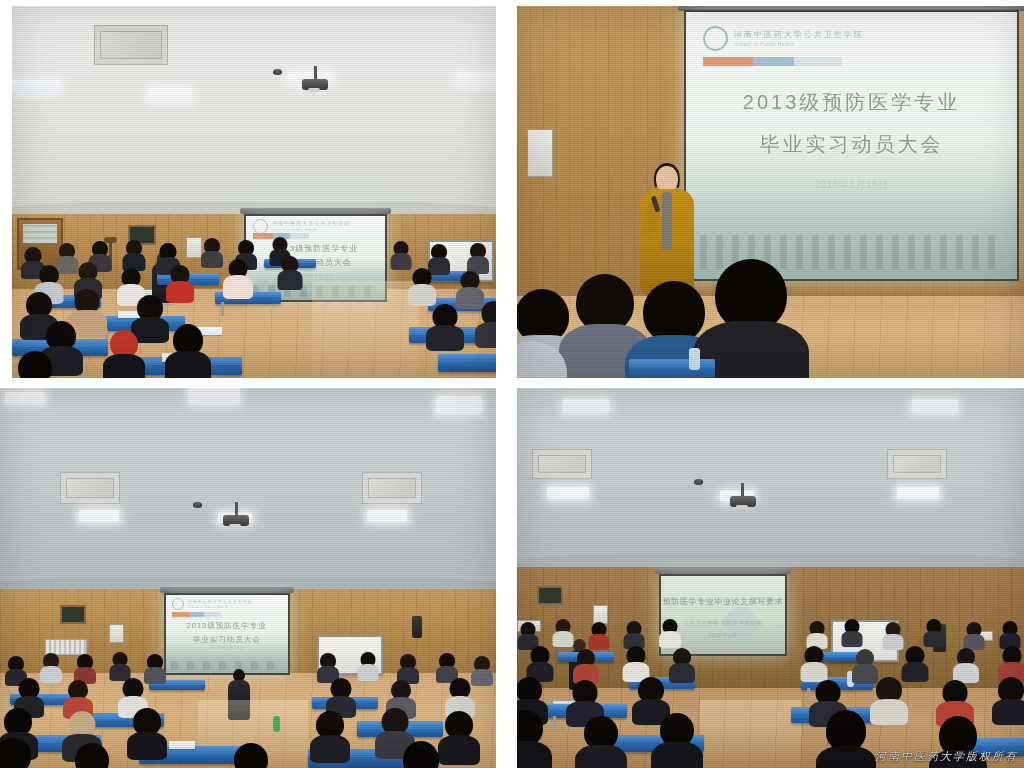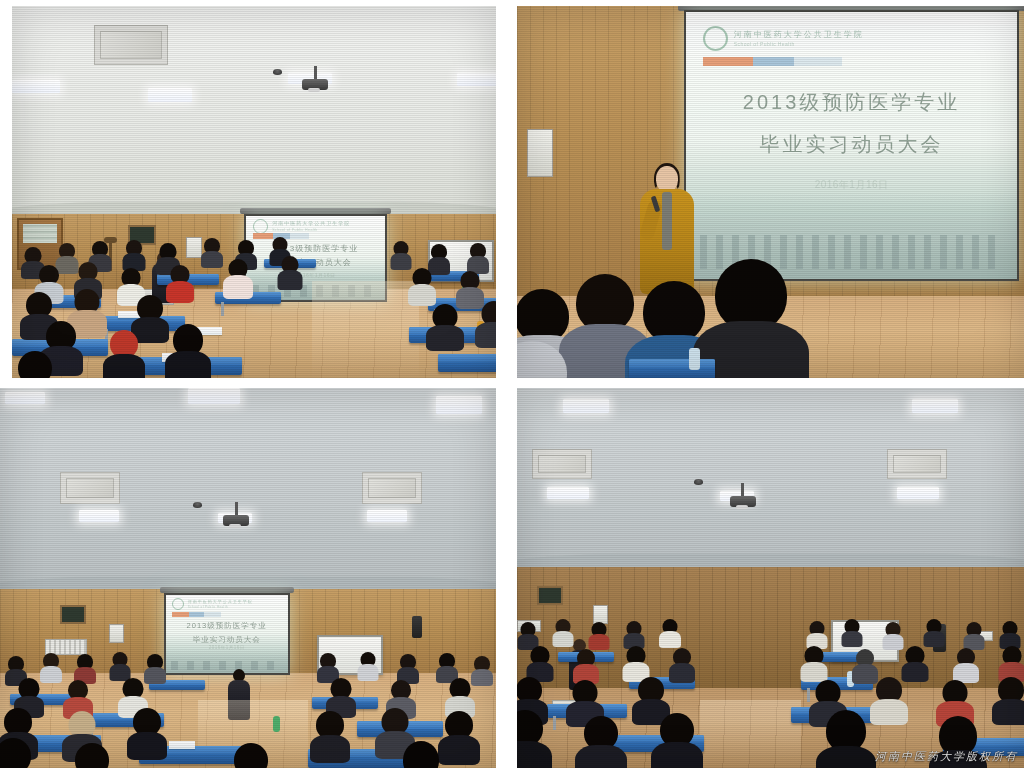--- a/index.html
+++ b/index.html
@@ -890,20 +890,31 @@
           <div class="body"></div>
           <div class="lens"></div>
       </div>
 
       <div class="wall-plaque" style="left:4%;  top:52%; width:22px; height:15px;"></div>
       <div class="wall-notice" style="left:15%; top:57%; width:13px; height:17px;"></div>
       <div class="wall-notice" style="left:0%;  top:61%; width:22px; height:10px;"></div>
       <div class="wall-speaker" style="left:82%; top:62%; width:13px; height:28px;"></div>
       <div class="wall-notice" style="left:90%; top:64%; width:18px; height:8px;"></div>
 
+      <div class="screen-frame" style="left:28%; top:49%; width:128px; height:82px;">
+        <div class="screen-bar"></div>
+        <div class="screen alt">
+          <div class="alt-title">预防医学专业毕业论文撰写要求</div>
+          <div class="blob"></div>
+          <div class="alt-sub">
+            <div>公共卫生学院 预防医学教研室</div>
+            <div>2016年1月</div>
+          </div>
+        </div>
+      </div>
 
       <div class="whiteboard" style="left:62%; top:61%; width:64px; height:38px;"></div>
 
       <div class="presenter-dark" style="left:10%; top:66%; width:24px; height:54px;">
         <div class="d-head" style="width:13px;margin-left:-6.5px;background:#3a2a1e"></div>
         <div class="d-body" style="background:linear-gradient(180deg,#23232a,#131318)"></div>
       </div>
       <div class="podium" style="left:7%; top:82%; width:32px; height:14px;"></div>
 
       <div class="floor-aisle" style="left:36%; top:82%; width:20%; height:18%;"></div>

